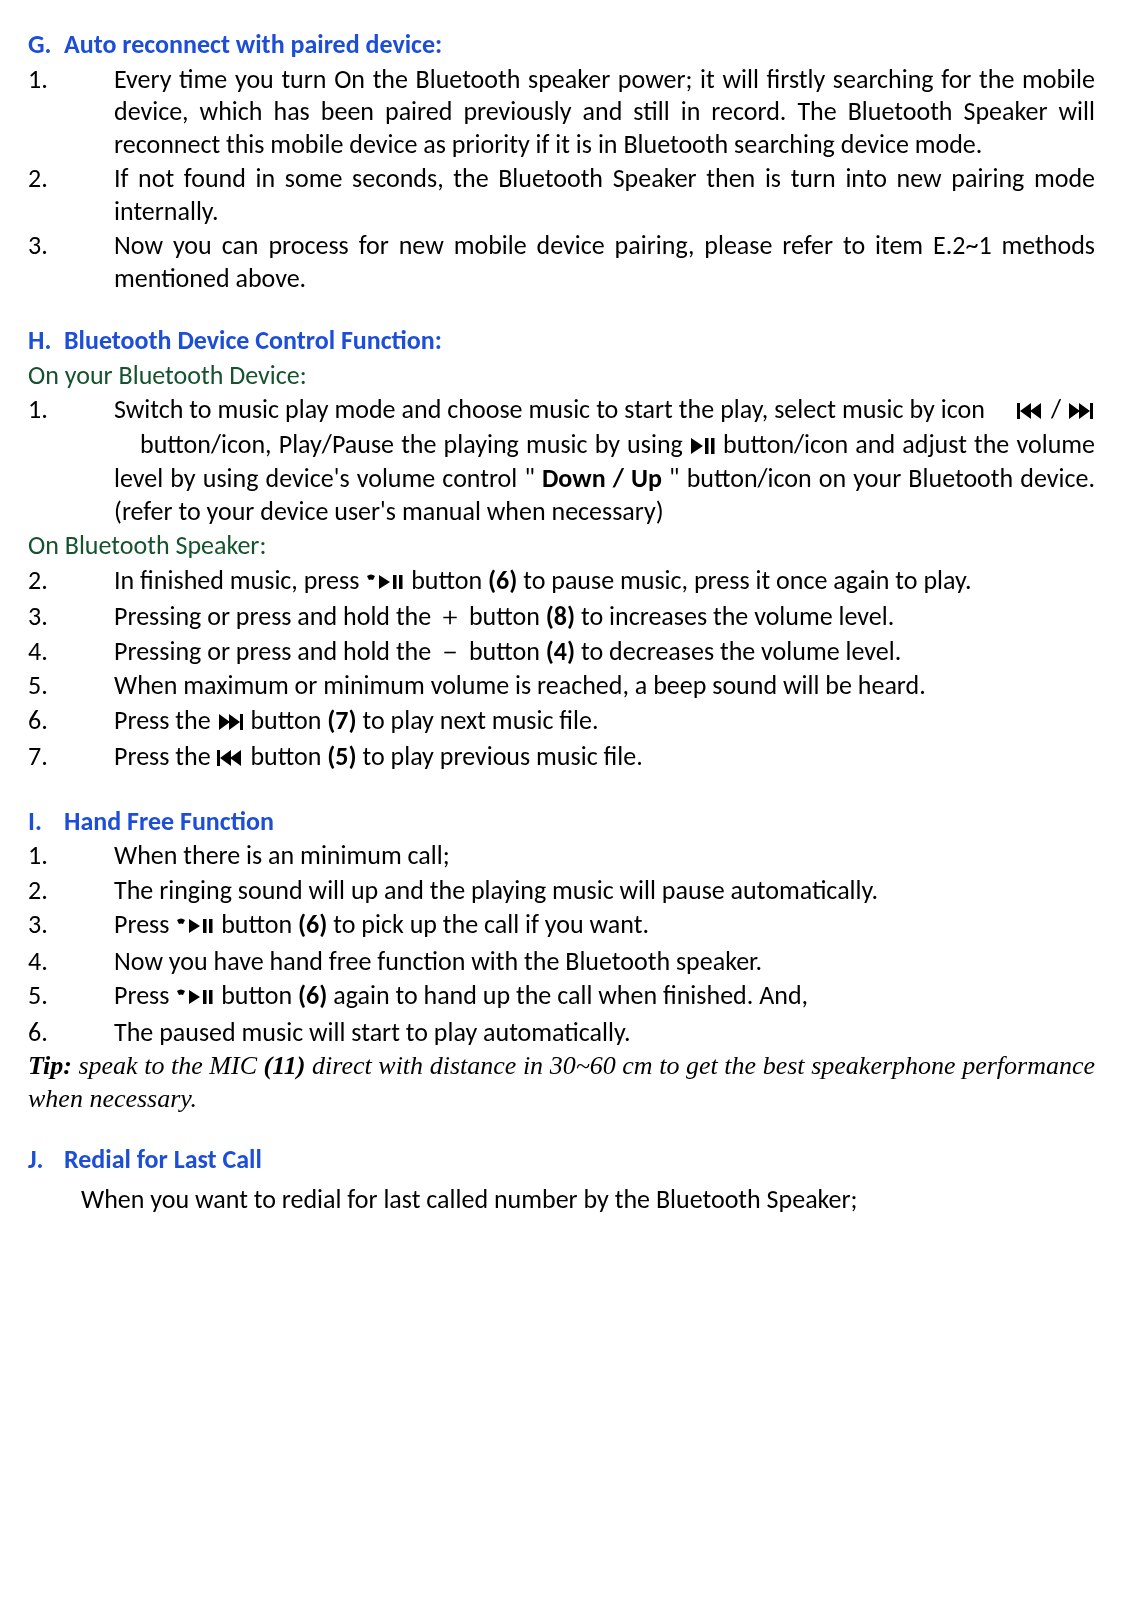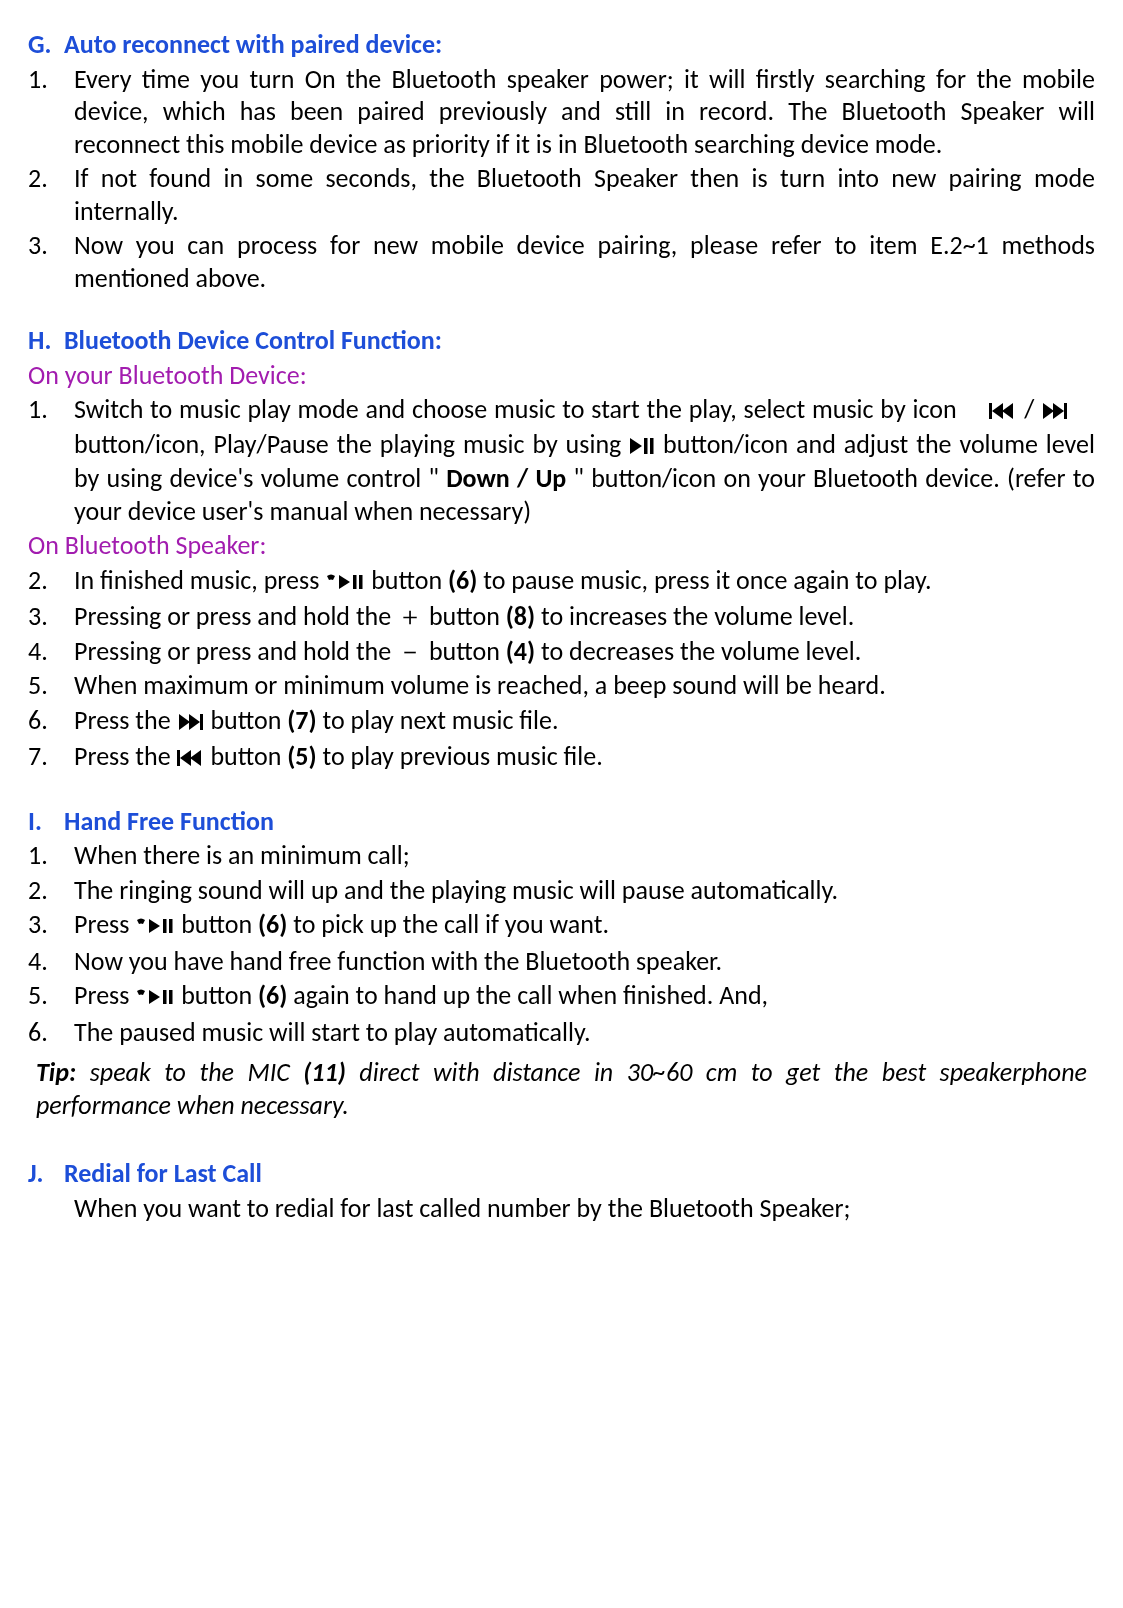--- a/index.html
+++ b/index.html
@@ -16,59 +16,61 @@
     color: #1d4ed8;
     font-weight: bold;
     margin: 0 0 2px 0;
     padding-left: 0;
   }
   .section-prefix {
     display: inline-block;
     width: 36px;
   }
   .sub-heading {
-    color: #a21caf;
+    color: #14532d;
     margin: 0 0 2px 0;
   }
   ol.numbered {
     margin: 0 0 2px 0;
     padding-left: 0;
     list-style: none;
   }
   ol.numbered > li {
     display: flex;
     text-align: justify;
     margin: 0 0 2px 0;
   }
   ol.numbered > li > .num {
     flex: 0 0 46px;
   }
   ol.numbered > li > .txt {
     flex: 1;
+    margin-left: 40px;
   }
   .spacer {
     height: 28px;
   }
   .icon {
     display: inline-block;
     vertical-align: -2px;
   }
   .tip {
     font-style: italic;
     text-align: justify;
-    margin: 8px;
+    margin: 0;
+    font-family: Liberation Serif, serif;
   }
   .tip .tip-label {
     font-weight: bold;
     font-style: italic;
   }
   .hang {
     padding-left: 46px;
     text-align: justify;
-    margin: 0;
+    margin: 7px;
   }
 </style>
 </head>
 <body>
 
 <p class="section-title">
   <span class="section-prefix">G.</span><span>Auto reconnect with paired device:</span>
 </p>
 <ol class="numbered">
   <li>

